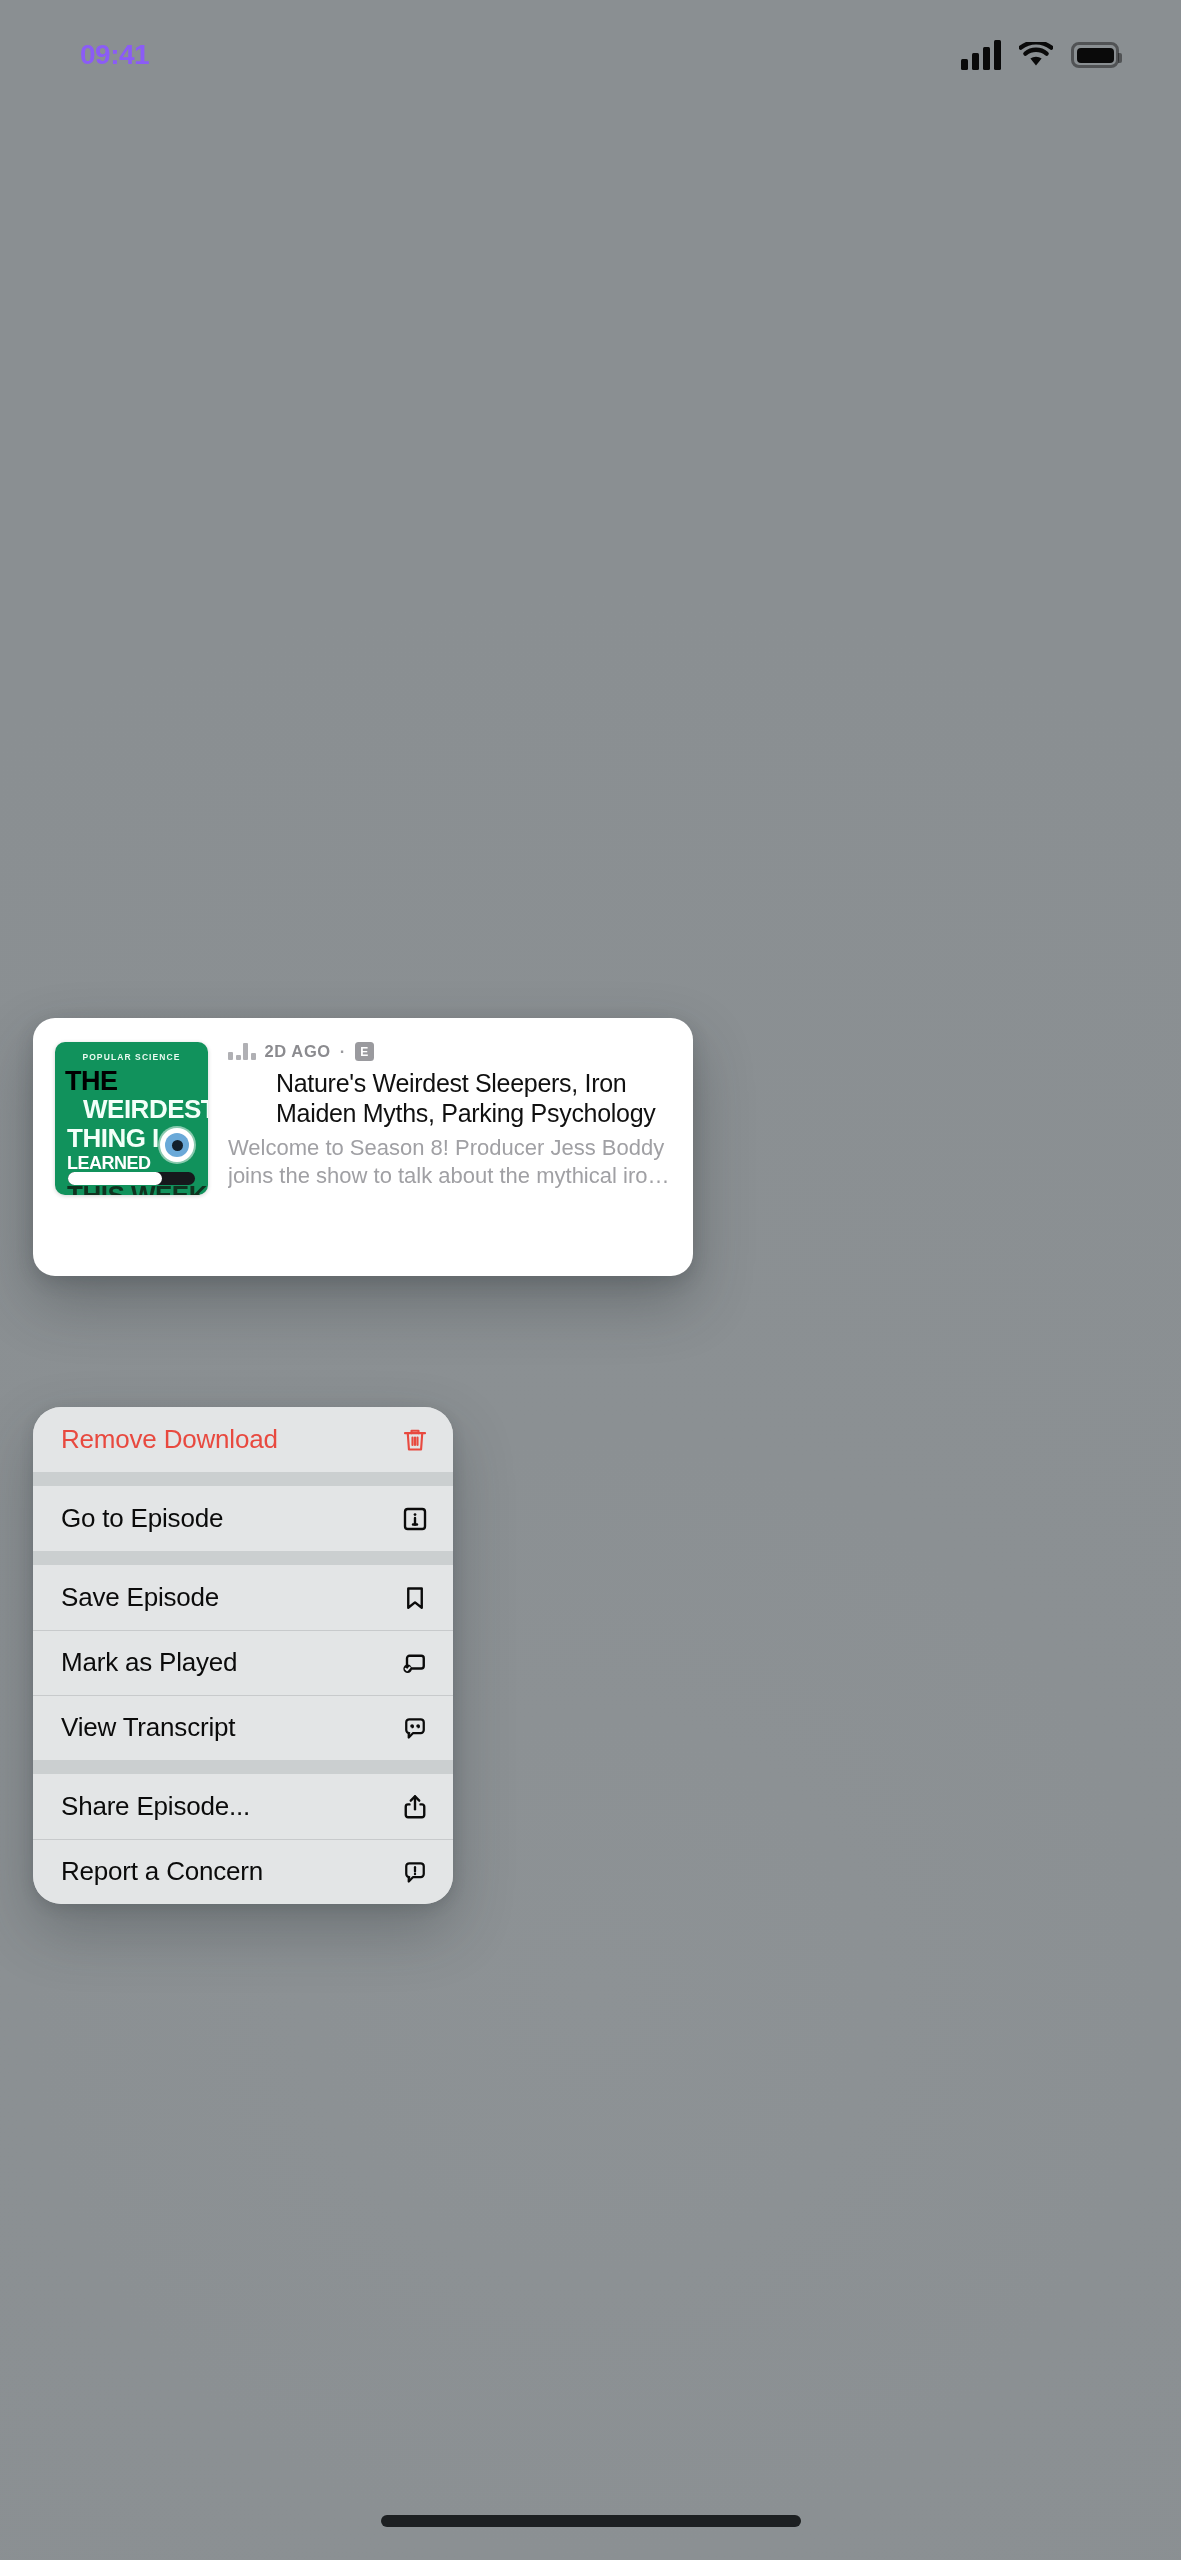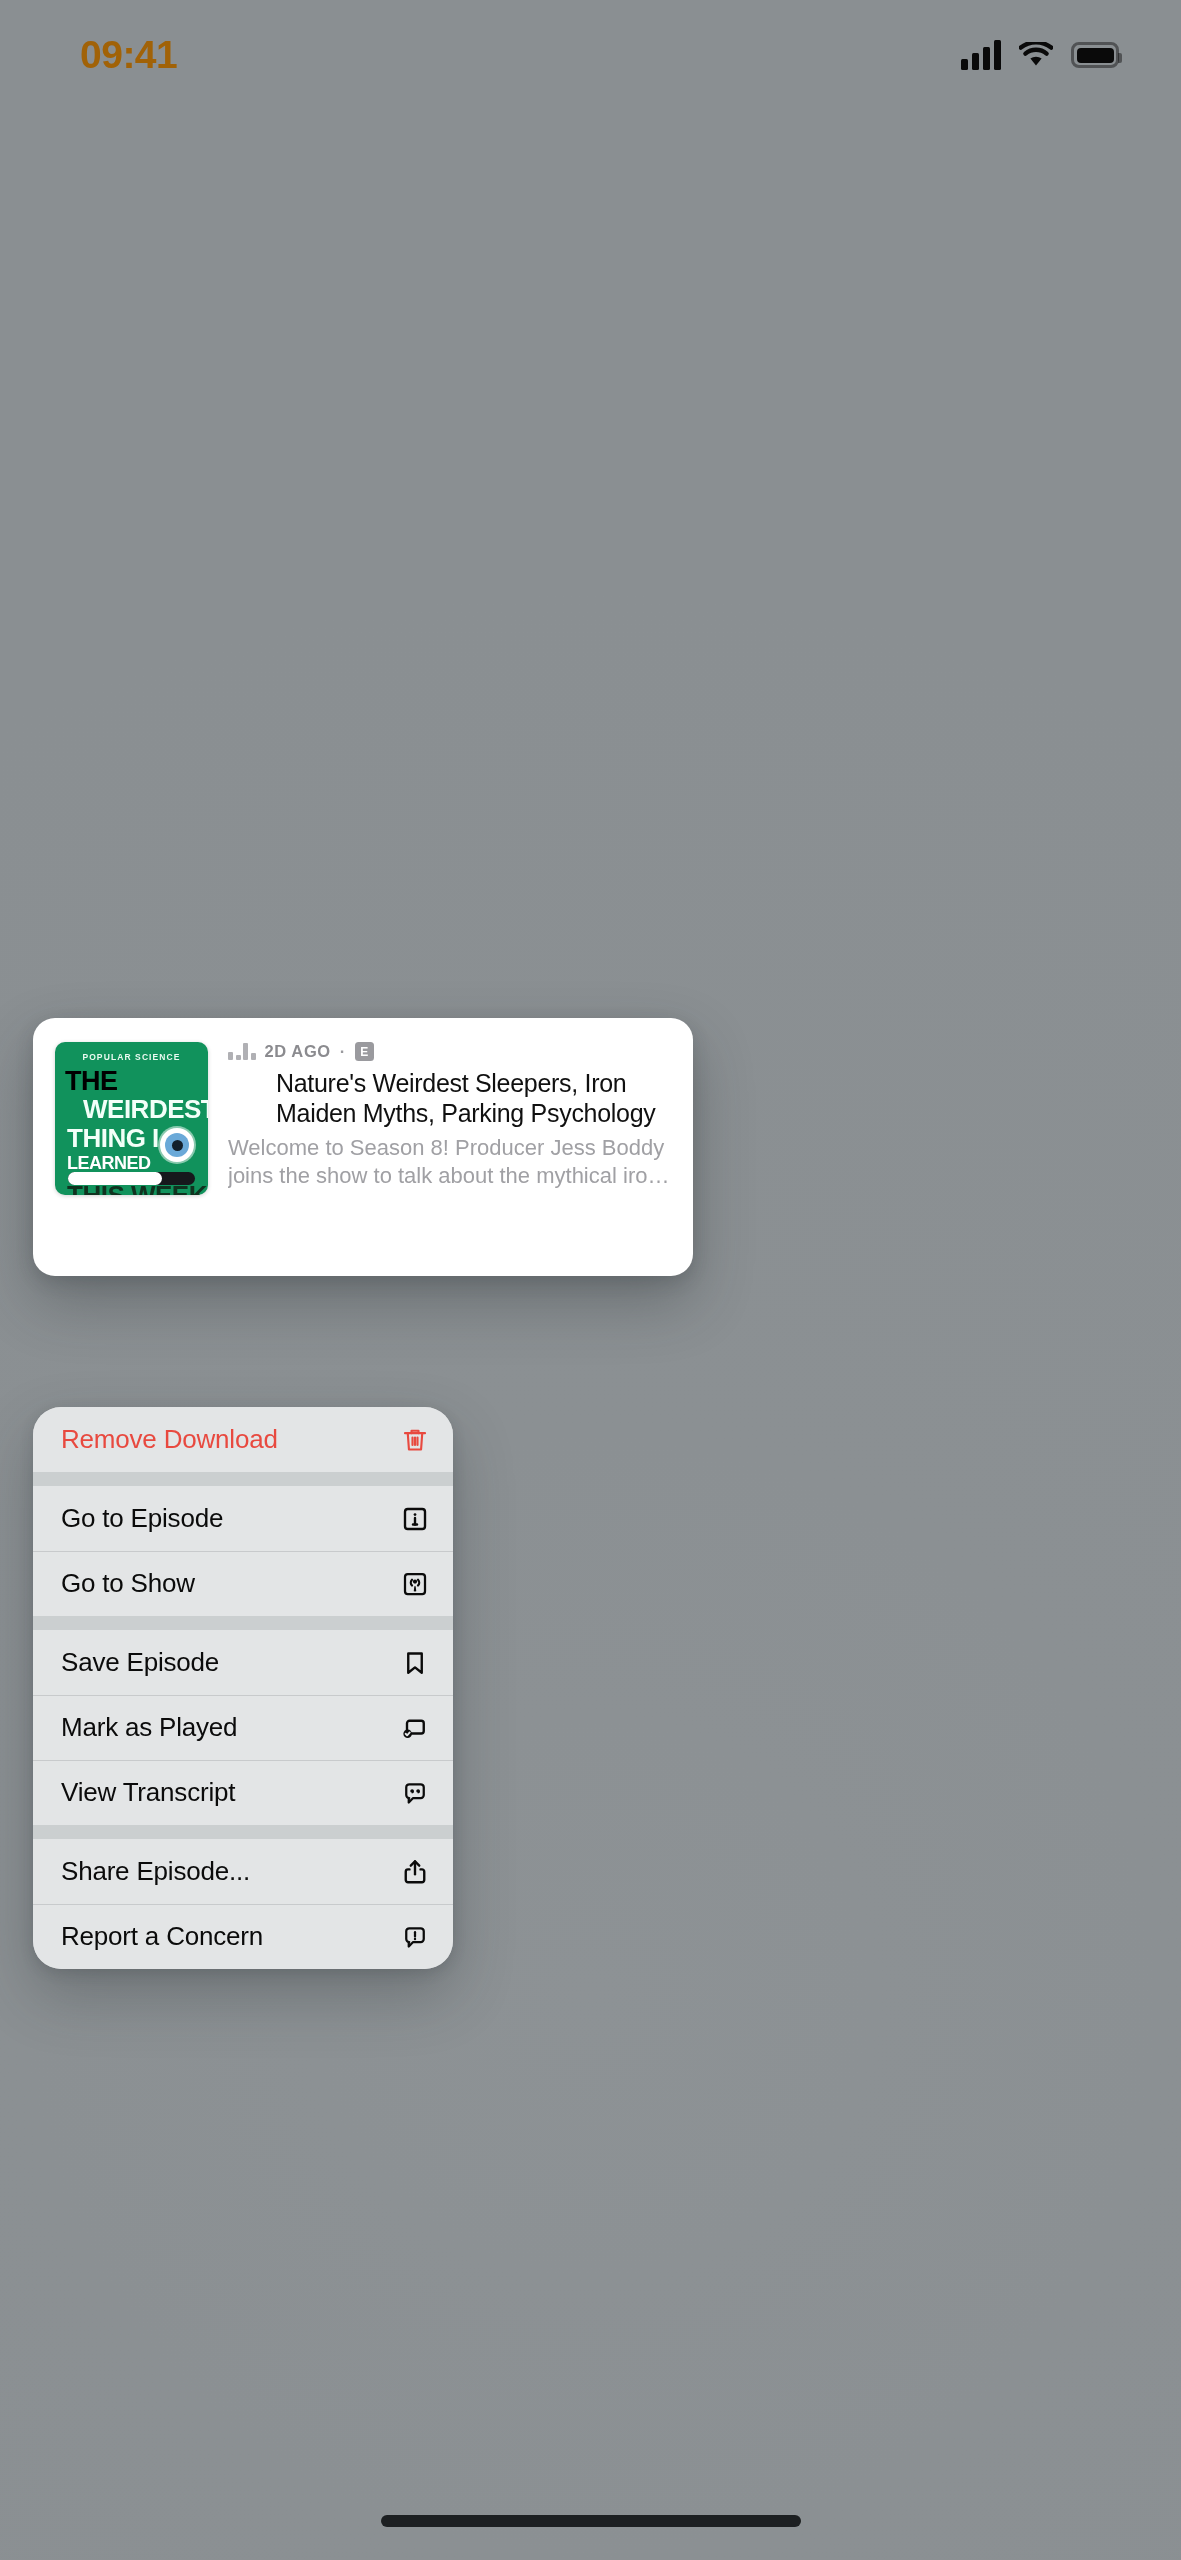--- a/index.html
+++ b/index.html
@@ -14,21 +14,21 @@
       linear-gradient(180deg,#8f9496 0%, #8c9194 30%, #868d8f 55%, #8a8f91 75%, #909596 100%);
     position:relative;
   }
 
   
   .statusbar {
     position:absolute; top:0; left:0; right:0; height:110px;
     display:flex; align-items:center; justify-content:space-between;
     padding:0 62px 0 80px;
   }
-  .clock { font-size:39px; font-weight:600; color:#a16207; letter-spacing:-0.5px; }
+  .clock { font-size:28px; font-weight:600; color:#8b5cf6; letter-spacing:-0.5px; }
   .status-right { display:flex; align-items:center; gap:18px; }
 
   .bars { display:flex; align-items:flex-end; gap:4px; height:30px; }
   .bars i { display:block; width:7px; background:#0a0a0a; border-radius:1.5px; }
   .bars i:nth-child(1){ height:11px; }
   .bars i:nth-child(2){ height:17px; }
   .bars i:nth-child(3){ height:23px; }
   .bars i:nth-child(4){ height:30px; }
 
   .wifi { width:34px; height:26px; position:relative; }
@@ -223,31 +223,20 @@
       <span class="menu-label">Go to Episode</span>
       <span class="menu-icon">
         <svg width="30" height="30" viewBox="0 0 24 24" fill="none" stroke="#0b0b0b" stroke-width="1.9" stroke-linecap="round" stroke-linejoin="round">
           <rect x="4" y="4" width="16" height="16" rx="2.2"></rect>
           <circle cx="12" cy="8.4" r="1.1" fill="#0b0b0b" stroke="none"></circle>
           <path d="M12 11.2v5.2"></path>
           <path d="M10.4 16.4h3.2"></path>
         </svg>
       </span>
     </div>
-    <div class="menu-item">
-      <span class="menu-label">Go to Show</span>
-      <span class="menu-icon">
-        <svg width="30" height="30" viewBox="0 0 24 24" fill="none" stroke="#0b0b0b" stroke-width="1.8" stroke-linecap="round" stroke-linejoin="round">
-          <rect x="4" y="4" width="16" height="16" rx="2.2"></rect>
-          <circle cx="12" cy="10" r="1.7" fill="#0b0b0b" stroke="none"></circle>
-          <path d="M9.6 13.2a3.3 3.3 0 0 1 0-4.6M14.4 8.6a3.3 3.3 0 0 1 0 4.6"></path>
-          <path d="M11 17.6c0 .5 2 .5 2 0l-.45-3.9h-1.1z" fill="#0b0b0b" stroke="none"></path>
-        </svg>
-      </span>
-    </div>
   </div>
   <div class="menu-gap"></div>
 
   <div class="menu-group">
     <div class="menu-item">
       <span class="menu-label">Save Episode</span>
       <span class="menu-icon">
         <svg width="30" height="30" viewBox="0 0 24 24" fill="none" stroke="#0b0b0b" stroke-width="1.9" stroke-linecap="round" stroke-linejoin="round">
           <path d="M6.6 4.4h10.8v15.4L12 15.5l-5.4 4.3z"></path>
         </svg>

